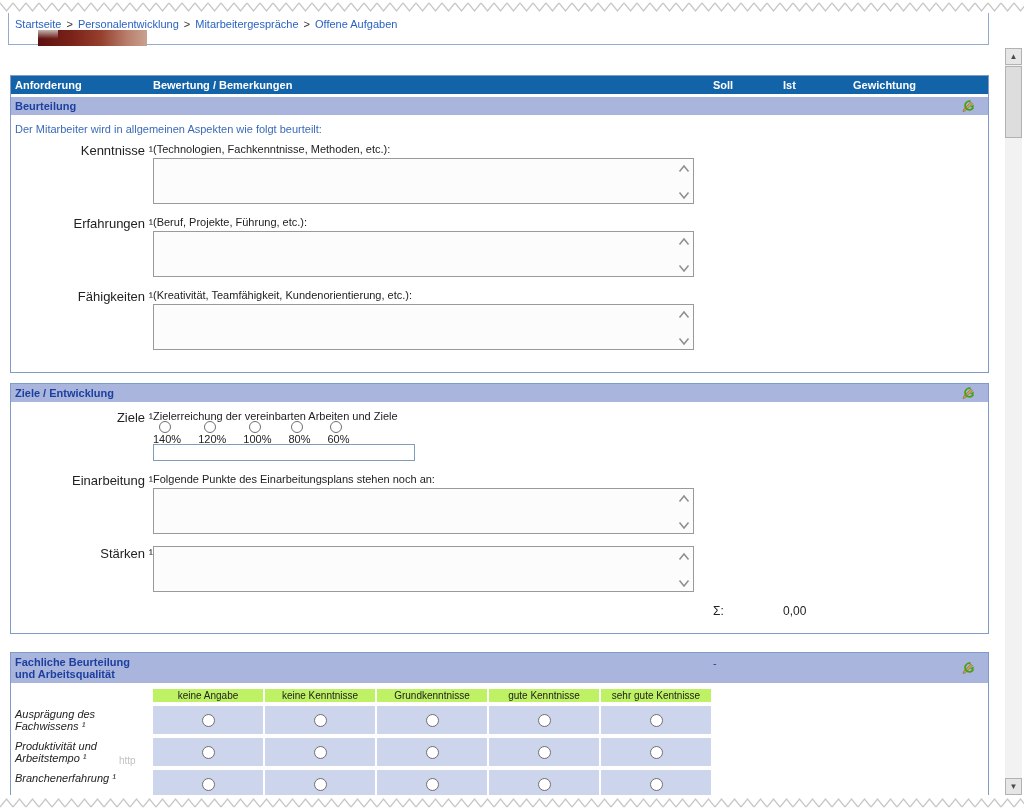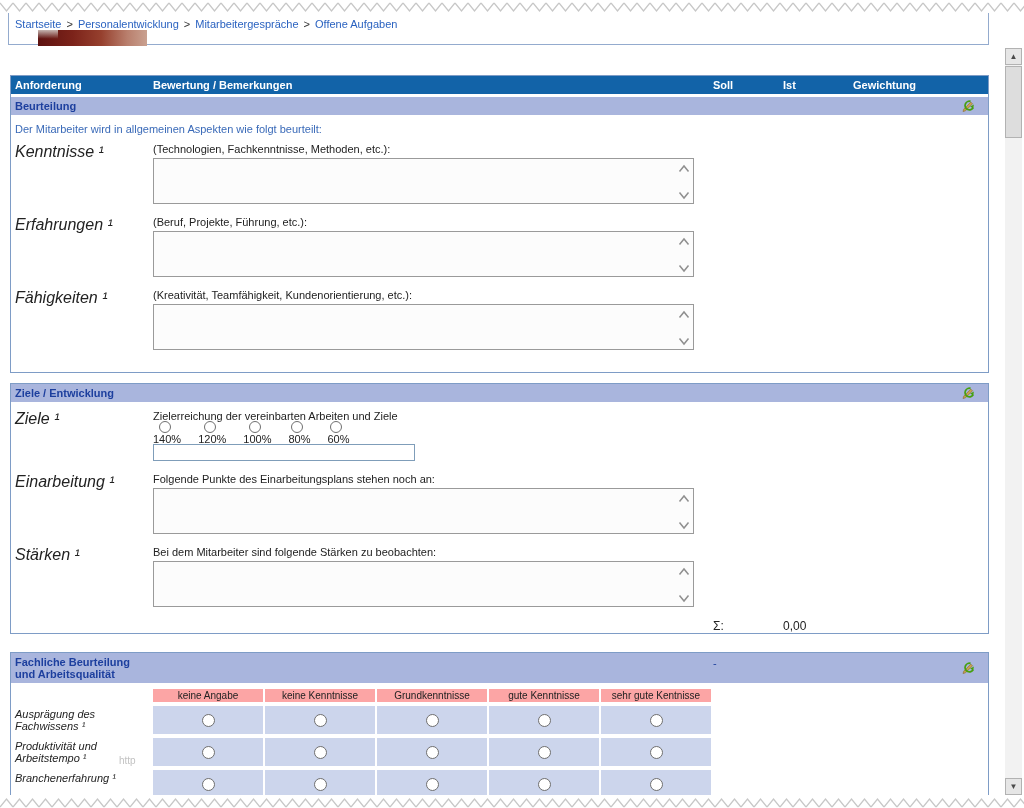--- a/index.html
+++ b/index.html
@@ -43,21 +43,21 @@
   .band-gap { margin-top:3px; }
   .band2 { height:30px; }
   .band2 .title { top:3px; }
   .band .soll-dash { position:absolute; left:702px; top:4px; font-size:11px; color:#1d3f9e; }
   .sec-icon { position:absolute; right:12px; top:1px; width:16px; height:16px; cursor:pointer; }
   .band2 .sec-icon { top:7px; }
 
   .intro { margin:8px 0 8px 4px; font-size:11px; color:#3a6ab8; }
 
   .frow { display:flex; margin-bottom:12px; }
-  .lcol { flex:none; width:142px; padding-left:4px; font-size:16px; font-style:italic; color:#222; }
+  .lcol { flex:none; width:142px; padding-left:4px; font-size:13px; color:#222;text-align:right; }
   .fcol { flex:none; width:600px; font-size:11px; color:#222; }
   .hint { margin-bottom:3px; }
 
   .tbox { position:relative; width:541px; height:46px; border:1px solid #9a9a9a;
           background:#fcfcfc; cursor:text; }
   .tb-chev { position:absolute; right:3px; width:12px; height:9px; cursor:pointer; }
   .tb-chev.up { top:4px; } .tb-chev.dn { bottom:4px; }
 
   .radio { display:inline-block; width:12px; height:12px; border:1px solid #6f6f6f;
            border-radius:50%; background:#fff; cursor:pointer; flex:none; }
@@ -68,21 +68,21 @@
   .ziel-input { display:block; margin-top:3px; width:262px; height:17px;
                 border:1px solid #7f9db9; background:#fff; font-size:11px;
                 font-family:"Liberation Sans", sans-serif; padding:0 2px; }
 
   .sumrow { position:relative; height:16px; margin-top:5px; font-size:12px; }
   .sum-lbl { position:absolute; left:702px; top:0; }
   .sum-val { position:absolute; left:772px; top:0; }
 
   
   .scale-row { display:flex; margin:6px 0 0 142px; }
-  .scell { flex:none; width:110px; height:13px; background:#fca5a5; margin-right:2px;
+  .scell { flex:none; width:110px; height:13px; background:#bef264; margin-right:2px;
            font-size:10px; color:#222; text-align:center; line-height:13px;
            overflow:hidden; white-space:nowrap; }
   .mrow { display:flex; margin-top:4px; }
   .mrow:first-of-type { margin-top:5px; }
   .mlabel { flex:none; width:142px; padding:2px 8px 0 4px; font-size:11px; font-style:italic; }
   .mcell { flex:none; width:110px; height:28px; background:#ccd5ec; margin-right:2px;
            display:flex; align-items:center; justify-content:center; }
   .mcell .radio { width:13px; height:13px; }
 
   .ghost { position:absolute; left:108px; top:102px; font-size:10px; color:#c2c2c2; }
@@ -237,21 +237,20 @@
         <span class="tb-chev dn"><svg width="12" height="9">
               <polyline points="1.5,1.5 6,7 10.5,1.5" fill="none" stroke="#8f8f8f" stroke-width="1.5"></polyline>
             </svg></span>
       </div>
     </div>
   </div>
 
   <div class="frow">
     <div class="lcol">Stärken ¹</div>
     <div class="fcol">
-      <div class="hint">Bei dem Mitarbeiter sind folgende Stärken zu beobachten:</div>
       <div class="tbox">
         <span class="tb-chev up"><svg width="12" height="9">
               <polyline points="1.5,7.5 6,2 10.5,7.5" fill="none" stroke="#8f8f8f" stroke-width="1.5"></polyline>
             </svg></span>
         <span class="tb-chev dn"><svg width="12" height="9">
               <polyline points="1.5,1.5 6,7 10.5,1.5" fill="none" stroke="#8f8f8f" stroke-width="1.5"></polyline>
             </svg></span>
       </div>
     </div>
   </div>

